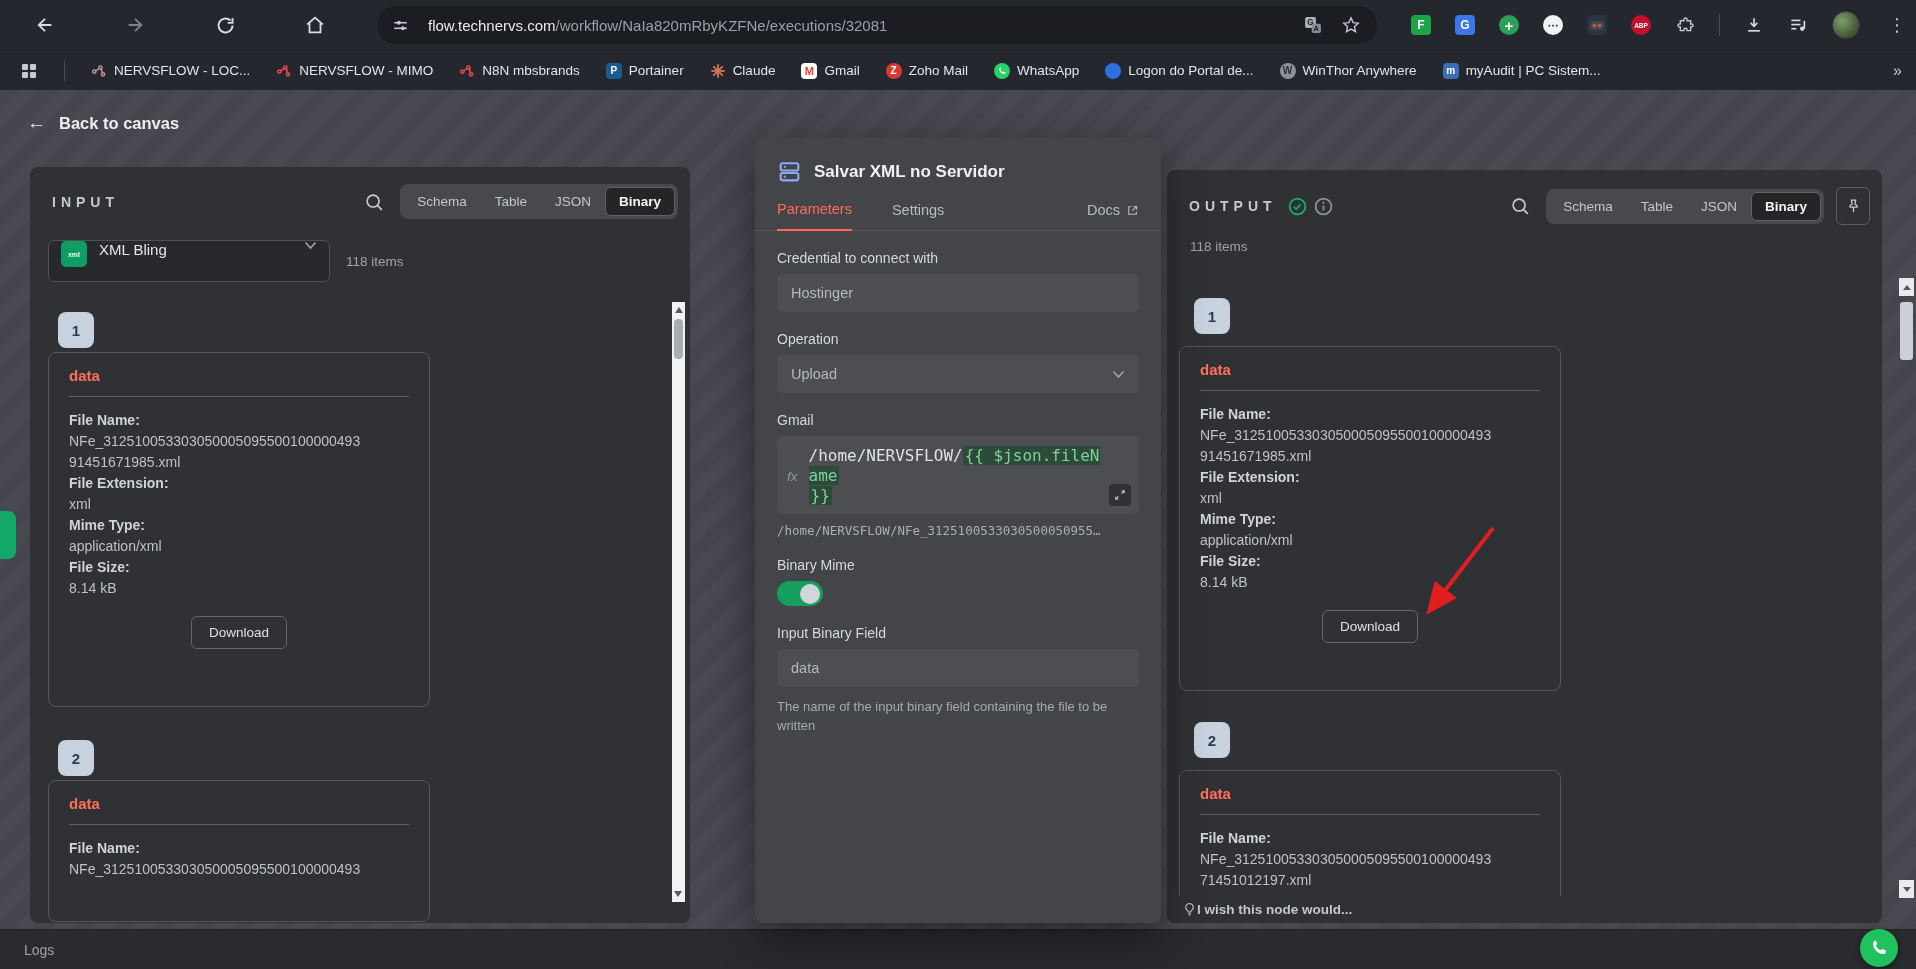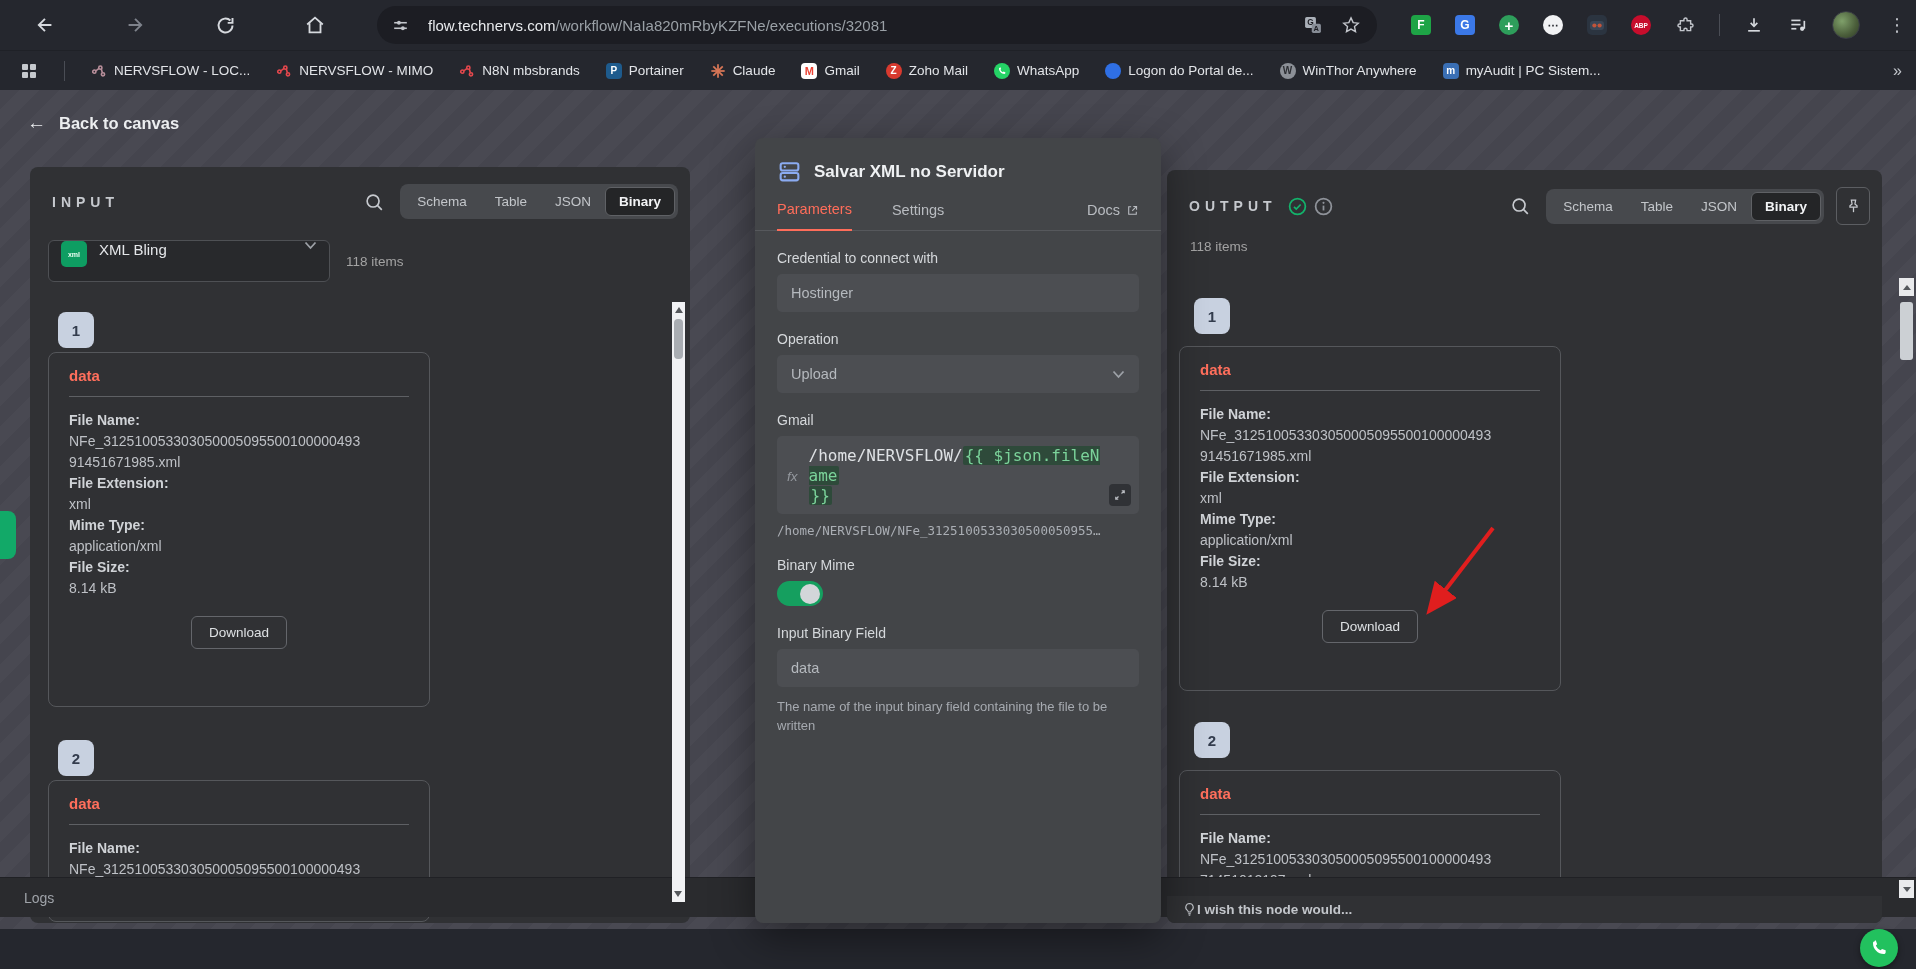--- a/index.html
+++ b/index.html
@@ -101,21 +101,21 @@
   .expr-hl { background:#2e4a3a; color:#7bd39a; padding:0 2px; border-radius:2px; }
   .expr-expand { position:absolute; right:8px; bottom:8px; width:22px; height:22px; background:#303236; border-radius:4px; display:flex; align-items:center; justify-content:center; cursor:pointer; }
   .expr-result { margin-top:9px; font-family:"DejaVu Sans Mono", monospace; font-size:12.5px; color:#aaaeb4; white-space:nowrap; overflow:hidden; }
   .toggle { margin-top:7px; width:46px; height:25px; border-radius:13px; background:#159f5f; position:relative; cursor:pointer; }
   .toggle-knob { position:absolute; right:3px; top:2.5px; width:20px; height:20px; border-radius:50%; background:#d3d6d9; }
   .help { margin-top:10px; font-size:13px; color:#a6aab0; line-height:19px; max-width:345px; }
 
   
   #red-arrow { position:absolute; left:1398px; top:512px; z-index:9; }
   #side-tab { position:absolute; left:0; top:511px; width:16px; height:48px; background:#12a968; border-radius:0 8px 8px 0; z-index:6; }
-  #bottom-bar { position:absolute; left:0; top:877px; width:1916px; height:40px; background:#2a2b2e; border-top:1px solid #202125; }
+  #bottom-bar { position:absolute; left:0; top:929px; width:1916px; height:40px; background:#2a2b2e; border-top:1px solid #202125; }
   #logs-label { position:absolute; left:24px; top:0; line-height:40px; font-size:14px; color:#9fa3a9; }
   #wa-float { position:absolute; left:1860px; top:929px; width:38px; height:38px; border-radius:50%; background:#22c15e; display:flex; align-items:center; justify-content:center; z-index:8; box-shadow:0 2px 6px rgba(0,0,0,.4); }
 
   
   .win-sb-btn { position:absolute; left:1899px; width:15px; height:18px; background:#e9eaec; display:flex; align-items:center; justify-content:center; z-index:4; }
   #win-sb-up { top:278px; } #win-sb-down { top:880px; }
   #win-sb-thumb { position:absolute; left:1900px; top:302px; width:13px; height:58px; background:#ccd0d4; border-radius:3px; z-index:4; }
   .mini-tri-up { width:0;height:0;border-left:4px solid transparent;border-right:4px solid transparent;border-bottom:5px solid #55585c; }
   .mini-tri-down { width:0;height:0;border-left:4px solid transparent;border-right:4px solid transparent;border-top:5px solid #55585c; }
 

